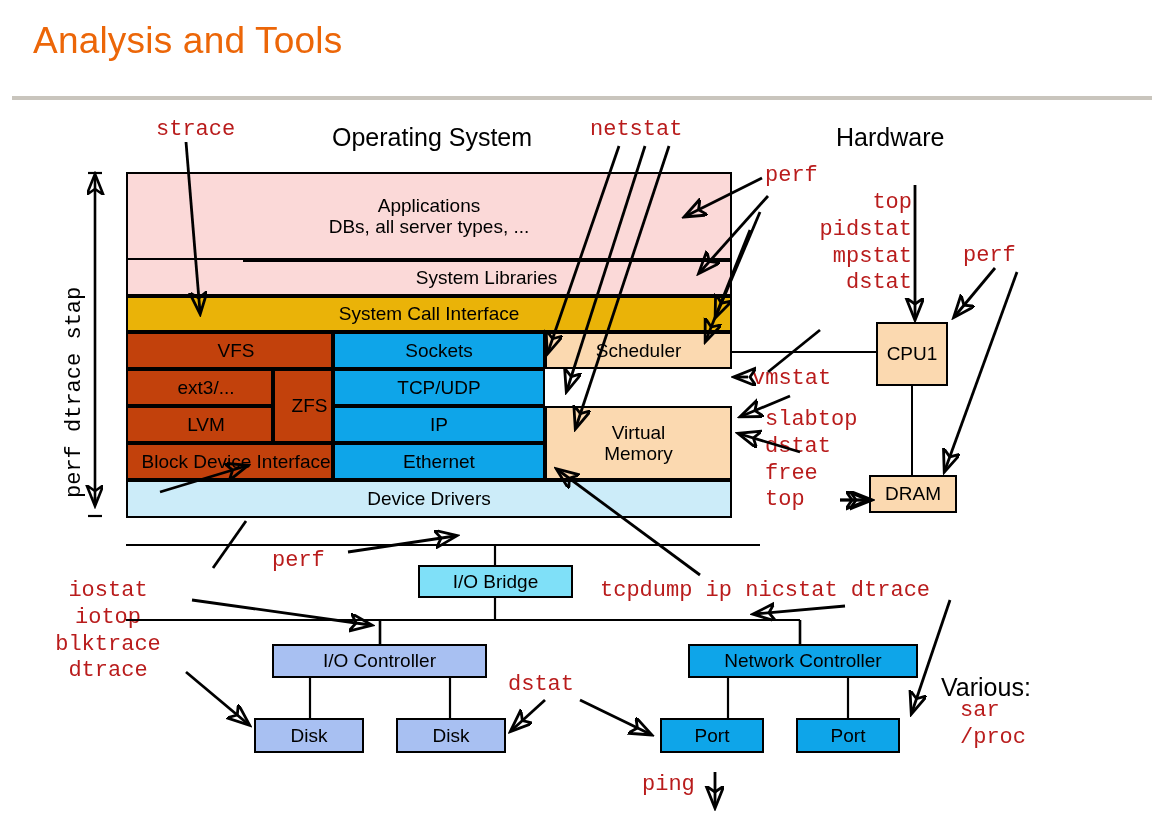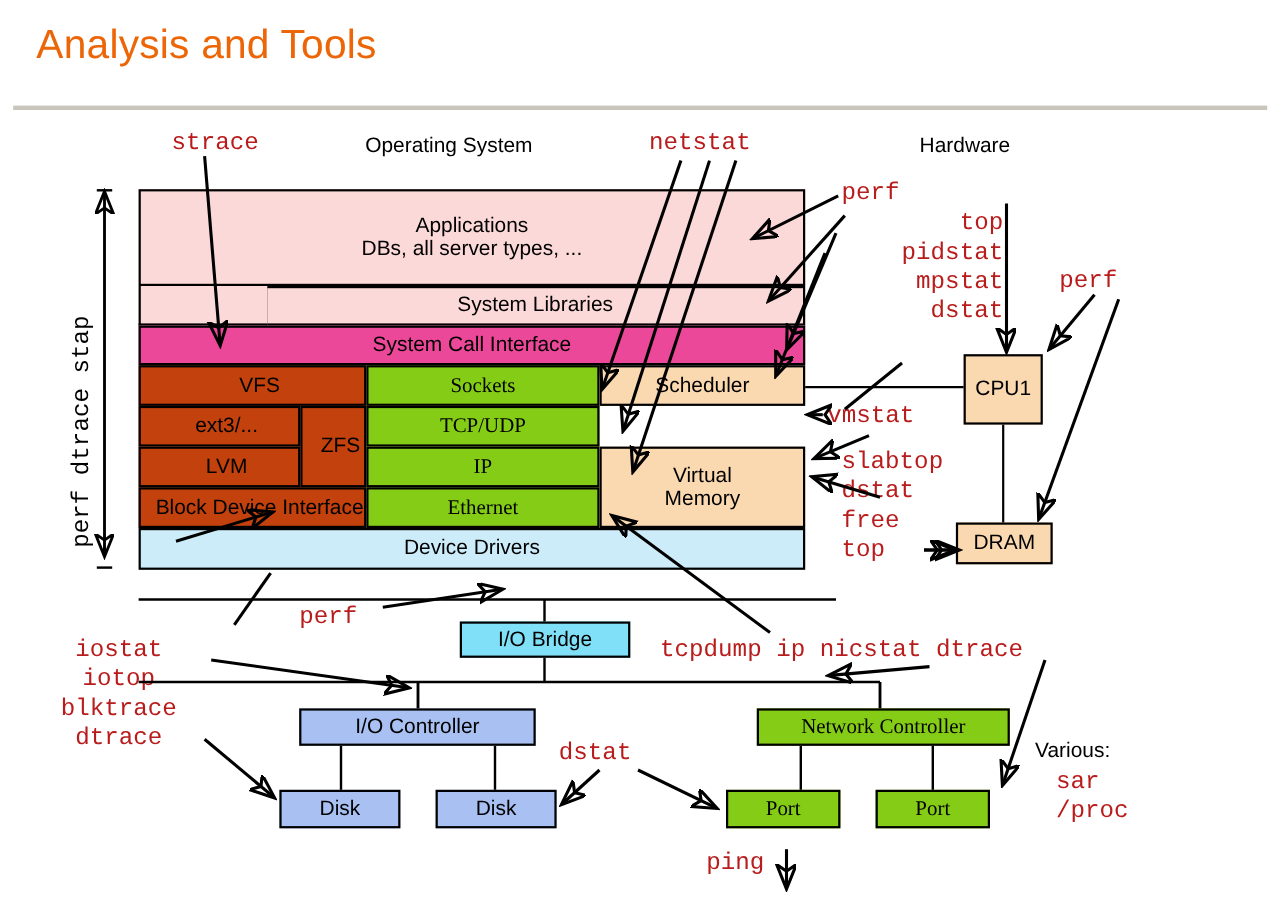--- a/index.html
+++ b/index.html
@@ -10,33 +10,33 @@
   
   .title{position:absolute;left:33px;top:20px;font-size:37px;color:#ec6608;
          letter-spacing:0.2px;font-family:"Liberation Sans",sans-serif;}
   .title-rule{position:absolute;left:12px;top:96px;width:1140px;height:4px;background:#c9c5bd;}
 
   
   .bx{position:absolute;box-sizing:border-box;border:2.5px solid #000;
       display:flex;align-items:center;justify-content:center;text-align:center;
       font-family:"Liberation Sans",sans-serif;font-size:19px;line-height:1.12;color:#000;}
   .pink{background:#fbd9d8;}
-  .yellow{background:#ec4899;}
+  .yellow{background:#eab308;}
   .blue{background:#c2410c;padding-left:13px;}
-  .green{background:#84cc16;font-family:Liberation Serif, serif;}
+  .green{background:#0ea5e9;}
   .orange{background:#fbd9b0;}
   .cyan{background:#ccecf9;}
   .skyblue{background:#7fe0f8;}
   .midblue{background:#a8c0f2;}
 
   
   .mono{position:absolute;font-family:"Liberation Mono",monospace;
         font-size:22px;line-height:1.22;color:#b91c1c;white-space:pre;font-weight:400;}
   .sans{position:absolute;font-family:"Liberation Sans",sans-serif;
-        font-size:19px;line-height:1.2;color:#000;white-space:pre;}
+        font-size:25px;line-height:1.2;color:#000;white-space:pre;}
   .ralign{text-align:right;}
 
   .vert{position:absolute;font-family:"Liberation Mono",monospace;font-size:22px;
         color:#000;white-space:pre;transform-origin:0 0;transform:rotate(-90deg);}
 
   svg.ink{position:absolute;left:0;top:0;width:1164px;height:815px;overflow:visible;pointer-events:none;}
   svg.ink line,svg.ink path,svg.ink polyline{stroke:#000;fill:none;}
 </style>
 </head>
 <body>

